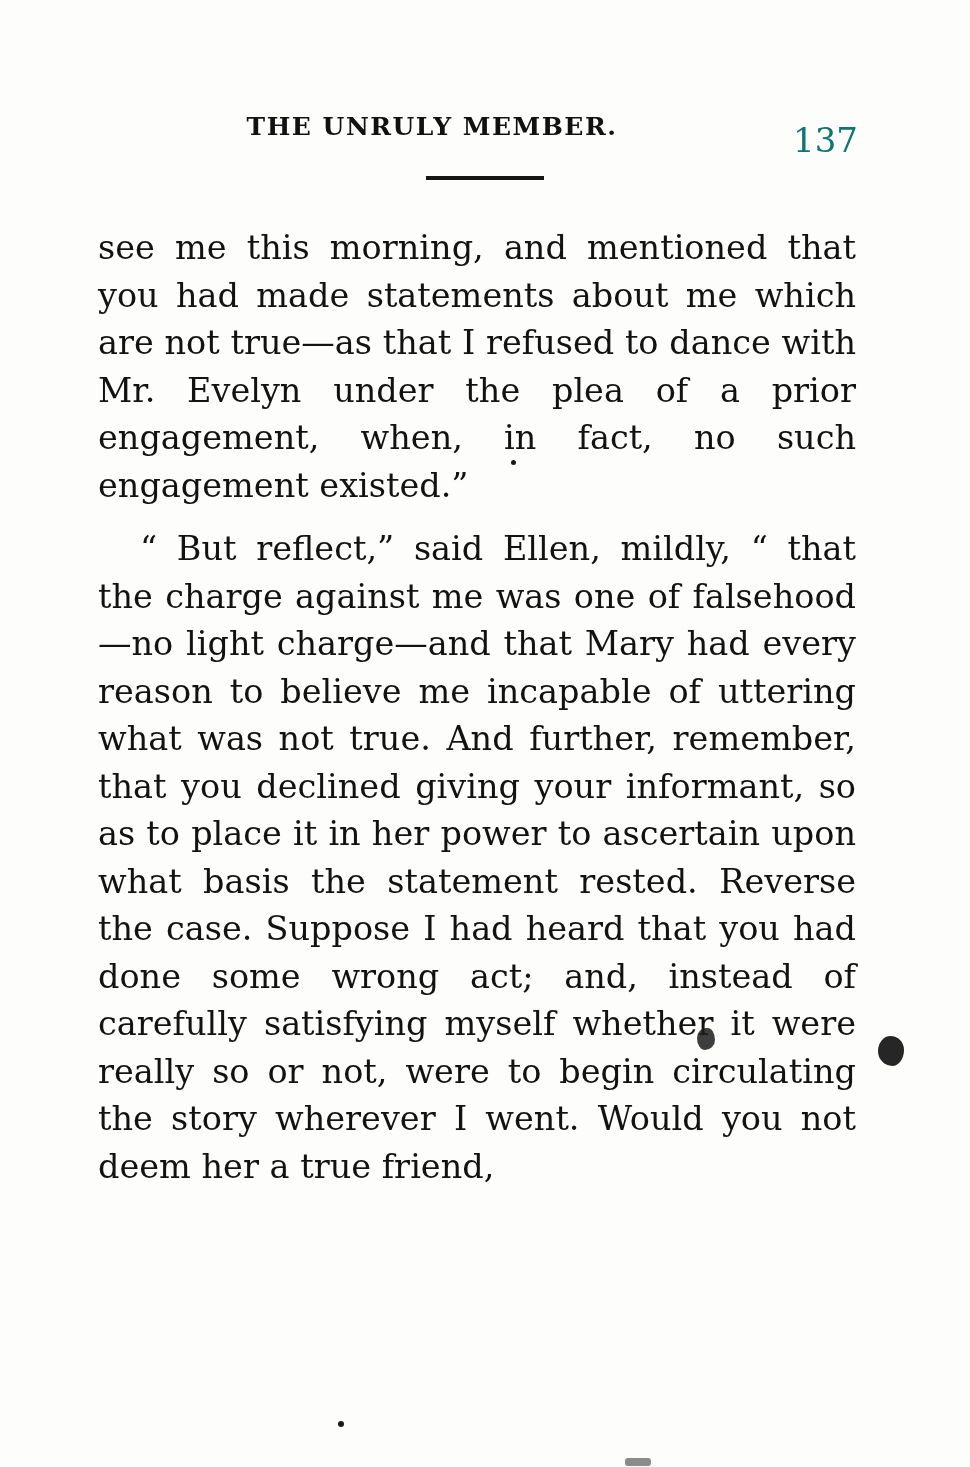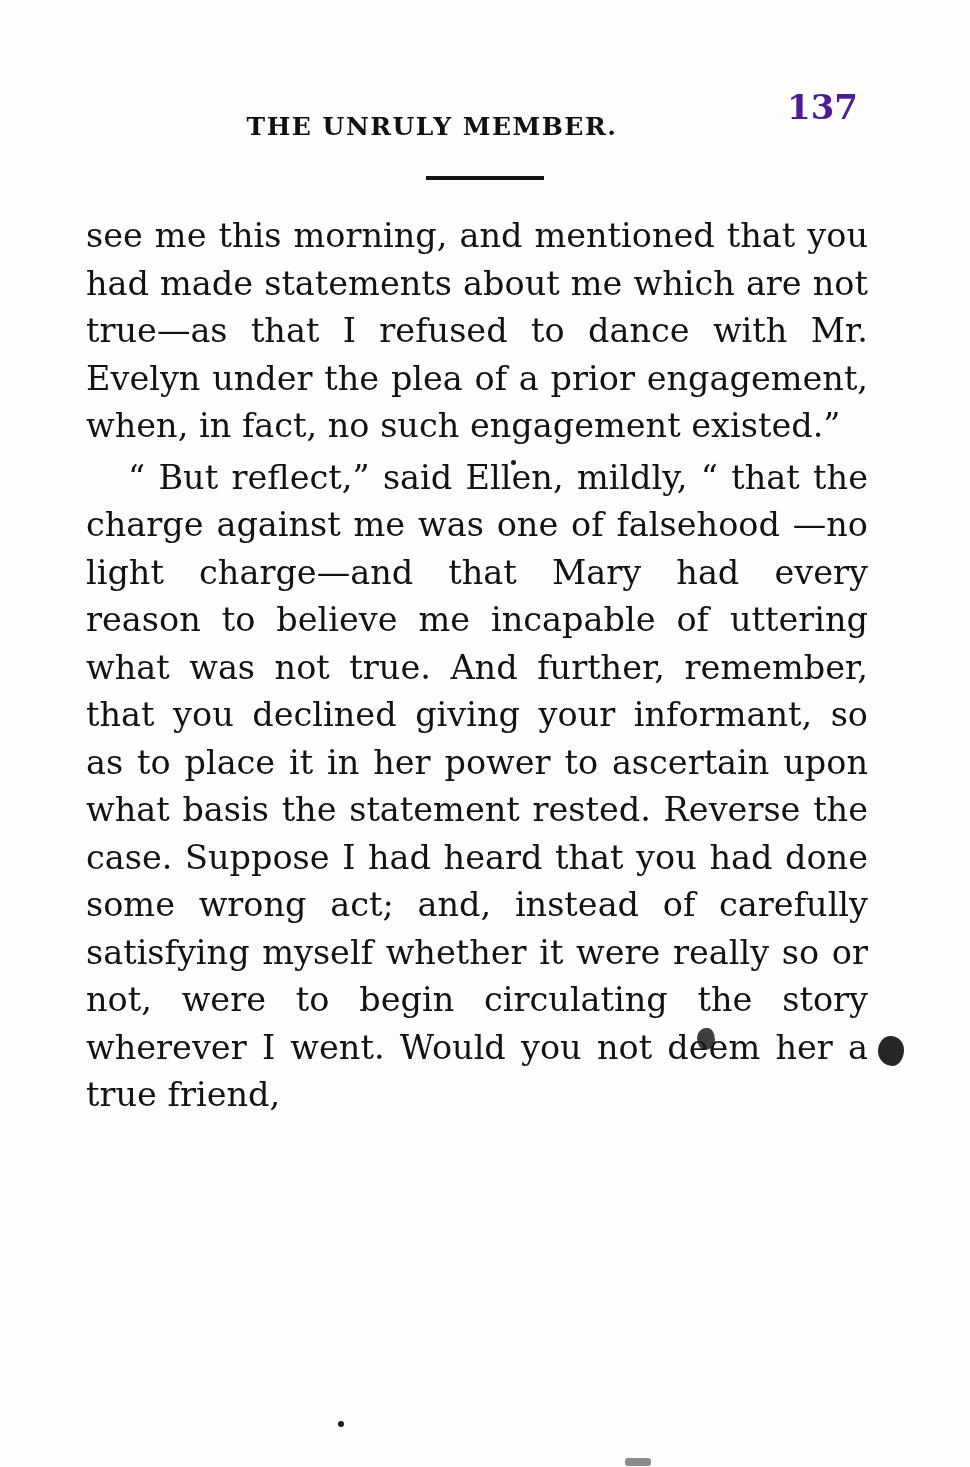--- a/index.html
+++ b/index.html
@@ -34,25 +34,25 @@
     font-weight: bold;
     font-size: 25px;
     letter-spacing: 1.5px;
     text-transform: uppercase;
     color: #111;
     white-space: pre;
   }
   .folio {
     position: absolute;
     right: 112px;
-    top: 87px;
+    top: 120px;
     font-family: "DejaVu Serif", serif;
-    font-weight: bold;
+    font-weight: normal;
     font-size: 34px;
-    color: #4c1d95;
+    color: #0f766e;
     letter-spacing: 0px;
   }
   .rule {
     position: absolute;
     left: 50%;
     transform: translateX(-50%);
     top: 176px;
     width: 118px;
     height: 4px;
     background: #151515;
@@ -63,21 +63,21 @@
     top: 208px;
     width: 790px;
     font-family: "DejaVu Serif", serif;
     font-size: 33.5px;
     line-height: 47.5px;
     color: #121212;
     text-align: justify;
     text-justify: inter-word;
   }
   .body-text p {
-    margin: 4px;
+    margin: 16px;
   }
   .body-text p.indent {
     text-indent: 42px;
   }
   
   .speck {
     position: absolute;
     background: #1a1a1a;
     border-radius: 50%;
   }

